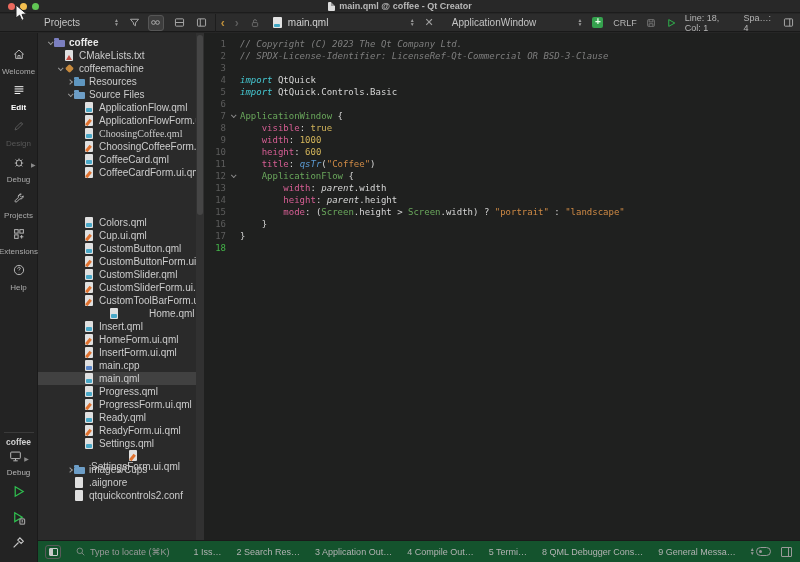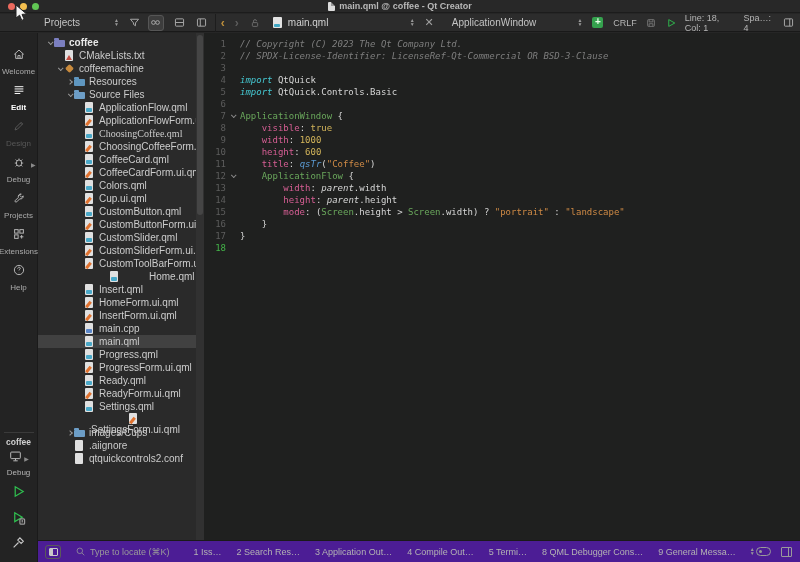--- a/index.html
+++ b/index.html
@@ -120,21 +120,21 @@
   .tk-w { color:#d6d6d6; }
   .tk-t { color:#6aa85c; }
   .tk-pr { color:#d65e94; }
   .tk-n { color:#d2b45a; }
   .tk-f { color:#5b9bd3; font-style:italic; }
   .tk-s { color:#cf8a45; }
   .tk-v { color:#d6d6d6; font-style:italic; }
 
   
   .statusbar { position:absolute; left:38px; top:540px; width:762px; height:22px;
-               background:#4c1d95; border-top:1px solid #1a1a1a;
+               background:#14532d; border-top:1px solid #1a1a1a;
                display:flex; align-items:center; font-size:9px; color:#b3b3b3; }
   .sb-toggle { width:16px; height:14px; border:1px solid #5a5a5a; border-radius:3px;
                margin-left:7px; display:flex; align-items:center; justify-content:center; flex:none; }
   .sb-toggle .box { width:9px; height:8px; border:1px solid #c9c9c9; border-radius:1px; position:relative; }
   .sb-toggle .box::before { content:""; position:absolute; left:0; top:0; width:3px; height:6px;
                             background:#c9c9c9; }
   .locator { display:flex; align-items:center; gap:4px; margin-left:14px; color:#9a9a9a; flex:none;}
   .locator svg { stroke:#9a9a9a; fill:none; stroke-width:1.1; }
   .sb-tabs { display:flex; gap:15px; margin-left:24px; }
   .stab { color:#b3b3b3; white-space:nowrap; cursor:default; }
@@ -388,21 +388,21 @@
       <div class="tree-row" style="padding-left: 37px;">
         <span class="chev-slot"></span>
         <span class="fi fi-page fi-qml"></span>
         <span>CoffeeCard.qml</span>
       </div>
       <div class="tree-row" style="padding-left: 37px;">
         <span class="chev-slot"></span>
         <span class="fi fi-page fi-uiqml"></span>
         <span>CoffeeCardForm.ui.qml</span>
       </div>
-      <div class="tree-row" style="padding-left: 37px;">
+      <div class="tree-row" style="padding-left: 37px; margin-top: 37px;">
         <span class="chev-slot"></span>
         <span class="fi fi-page fi-qml"></span>
         <span>Colors.qml</span>
       </div>
       <div class="tree-row" style="padding-left: 37px;">
         <span class="chev-slot"></span>
         <span class="fi fi-page fi-uiqml"></span>
         <span>Cup.ui.qml</span>
       </div>
       <div class="tree-row" style="padding-left: 37px;">

